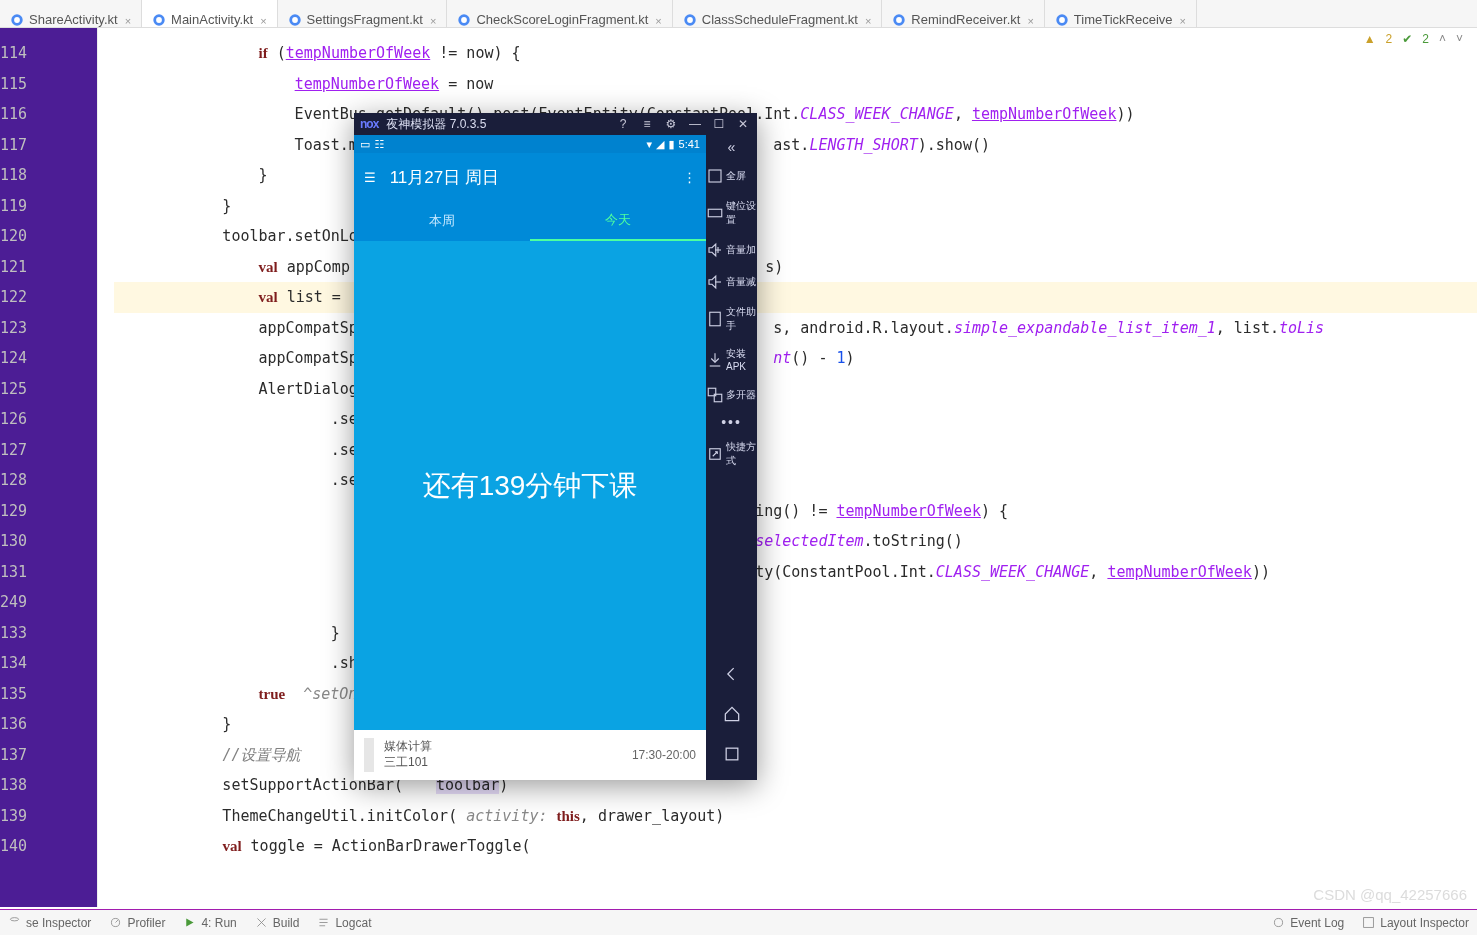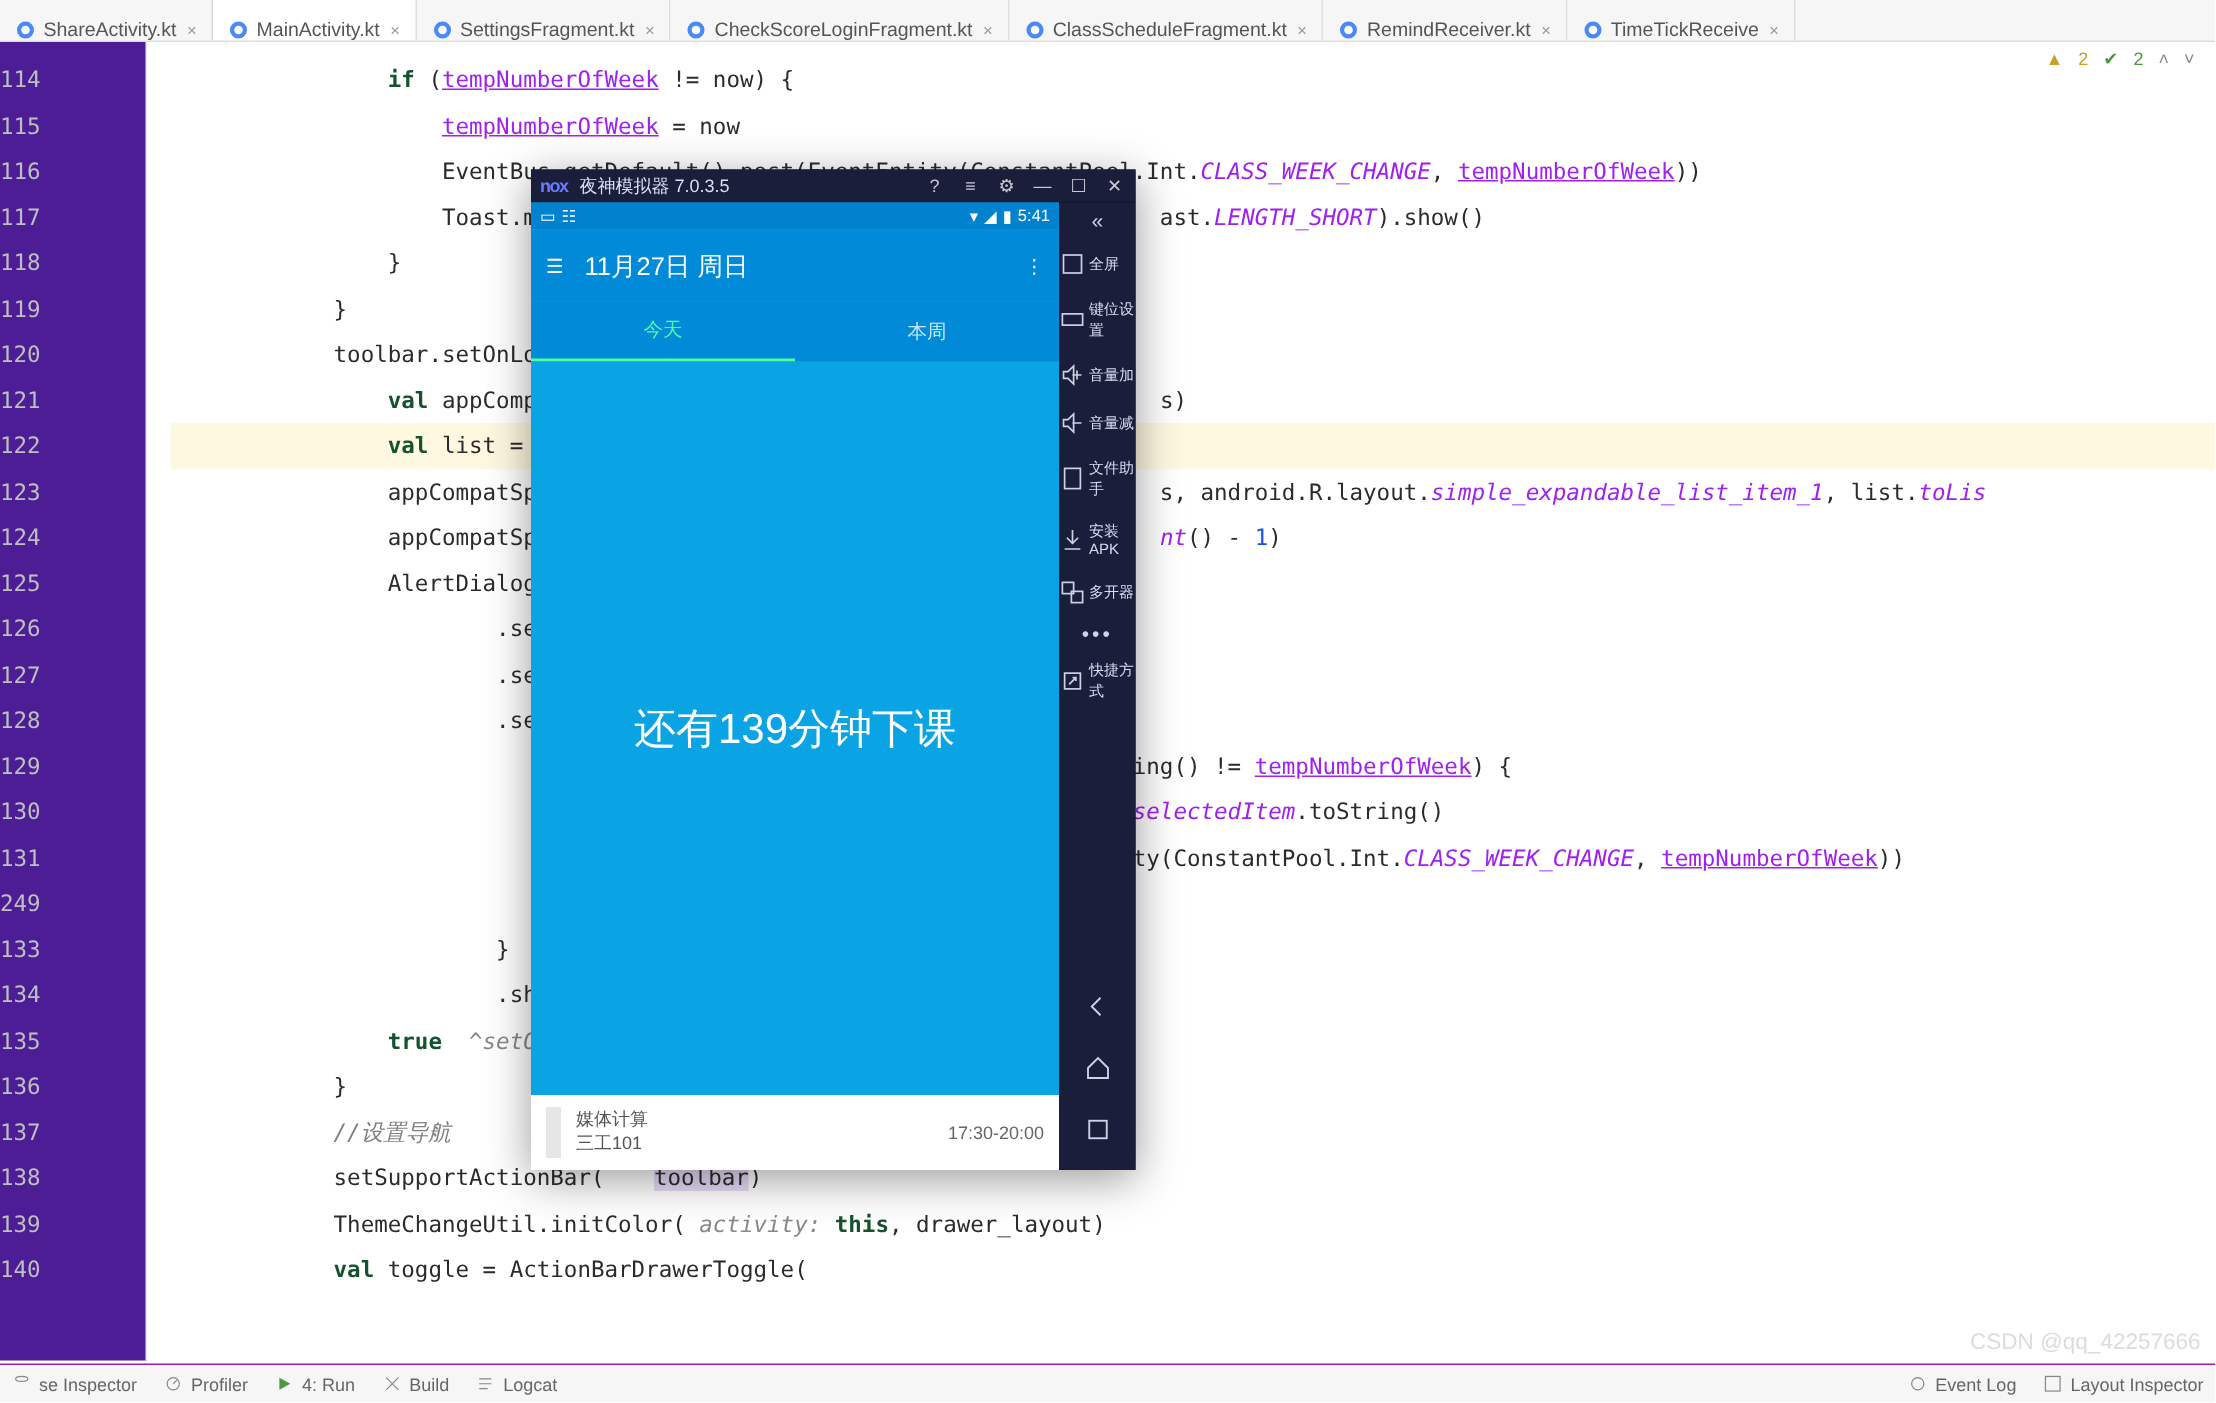--- a/index.html
+++ b/index.html
@@ -19,21 +19,21 @@
   .okg  { color:#4a9a3a; }
   .chev { color:#888; }
 
   
   .editor { display:flex; position:absolute; top:28px; left:0; right:0; bottom:28px; }
   .gutter { width:98px; background:#4c1d95; border-right:1px solid #eee; color:#bfbfbf; font-family:Consolas,monospace; font-size:15px; text-align:left; padding:10px 12px 0 0; line-height:30.5px; }
   .gutter div { height:30.5px; }
   .code { flex:1; font-family:Consolas,monospace; font-size:15px; padding:10px 0 0 16px; line-height:30.5px; white-space:pre; color:#2b2b2b; position:relative; }
   .cline { height:30.5px; }
   .hl-line { background:#fff8e1; }
-  .kw { color:#14532d; font-weight:600; }
+  .kw { color:#7f1d1d; font-weight:600;font-family:Liberation Serif, serif; }
   .lbl { color:#888; font-style:italic; }
   .pur { color:#a020f0; }
   .pur-it { color:#a020f0; font-style:italic; }
   .pur-u { color:#a020f0; text-decoration:underline; }
   .num { color:#1750eb; }
   .com { color:#808080; font-style:italic; }
   .sel-hl { background:#e6dcf9;margin-left:33px; }
 
   
   .toolbar { position:absolute; left:0; right:0; bottom:0; height:26px; background:#f6f6f6; border-top:1px solid #a21caf; display:flex; align-items:center; padding:0 8px; gap:18px; color:#666; font-size:12px; }
@@ -211,22 +211,22 @@
           <span>▮</span>
           <span>5:41</span>
         </span>
       </div>
       <div class="appbar">
         <span class="ham">☰</span>
         <span class="title">11月27日 周日</span>
         <span class="menu">⋮</span>
       </div>
       <div class="app-tabs">
+        <div class="atab">本周</div>
         <div class="atab active">今天</div>
-        <div class="atab">本周</div>
       </div>
       <div class="content">
         <div class="l2">还有139分钟下课</div>
       </div>
       <div class="card">
         <div class="bar"></div>
         <div class="ct">
           <div>媒体计算</div>
           <div>三工101</div>
         </div>

